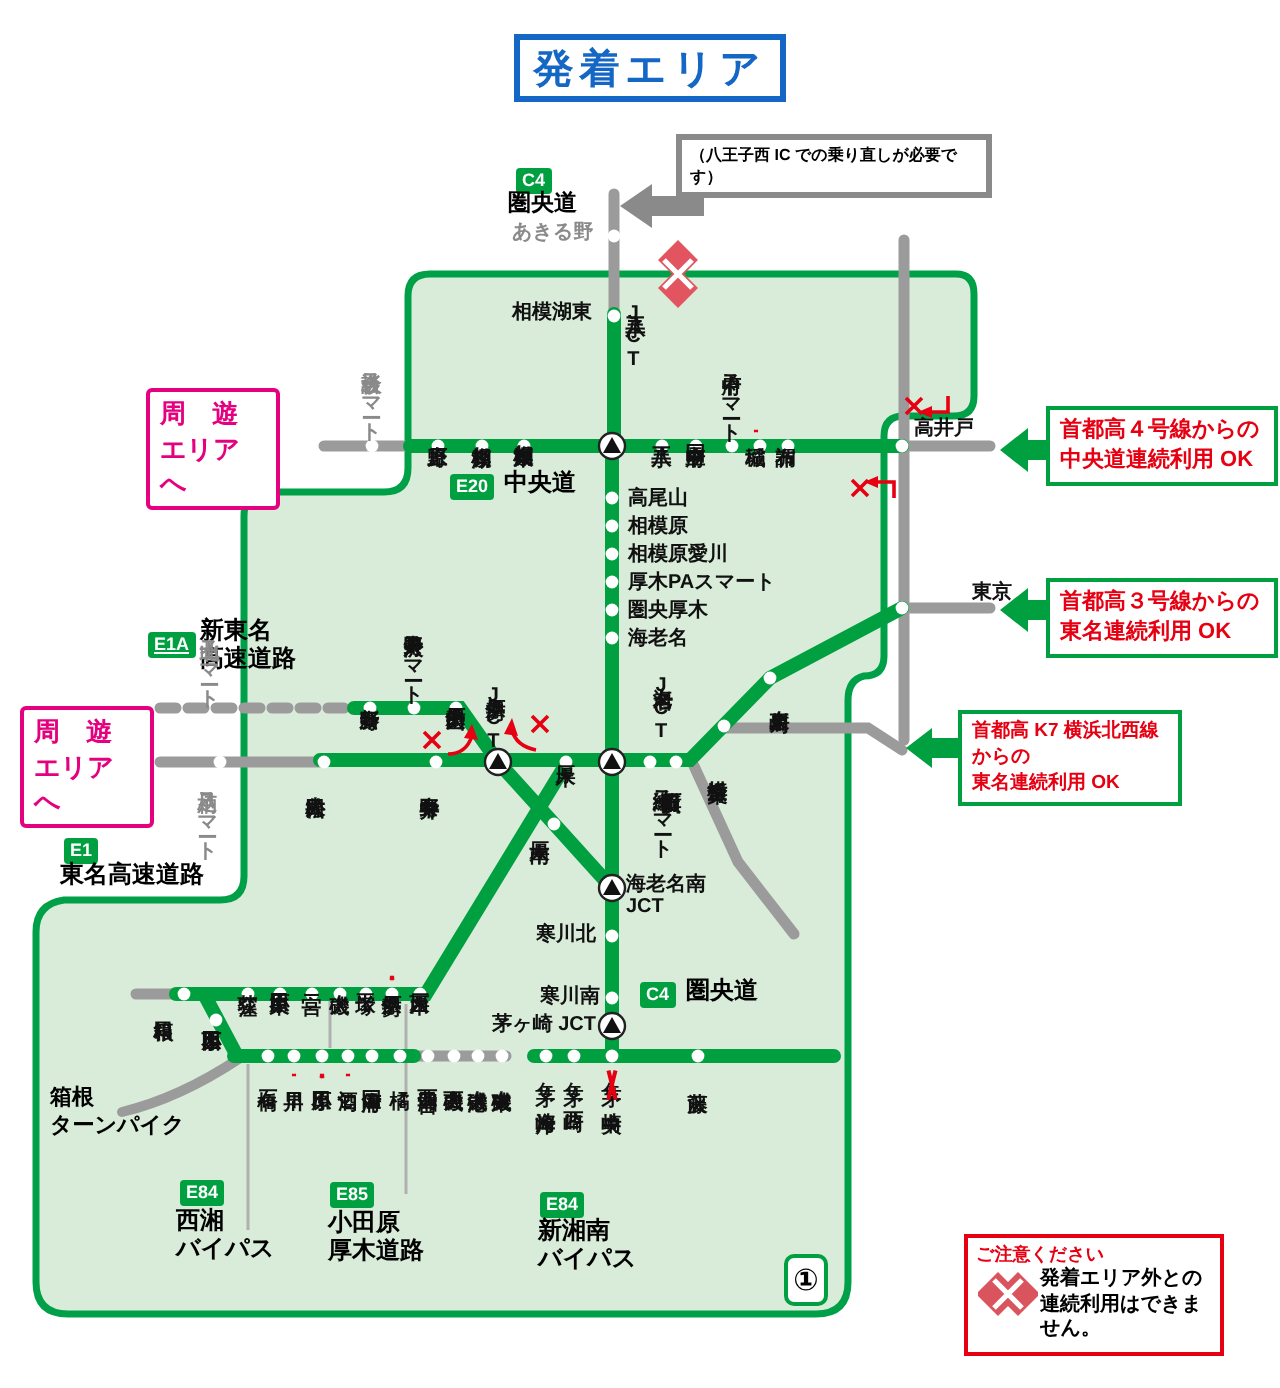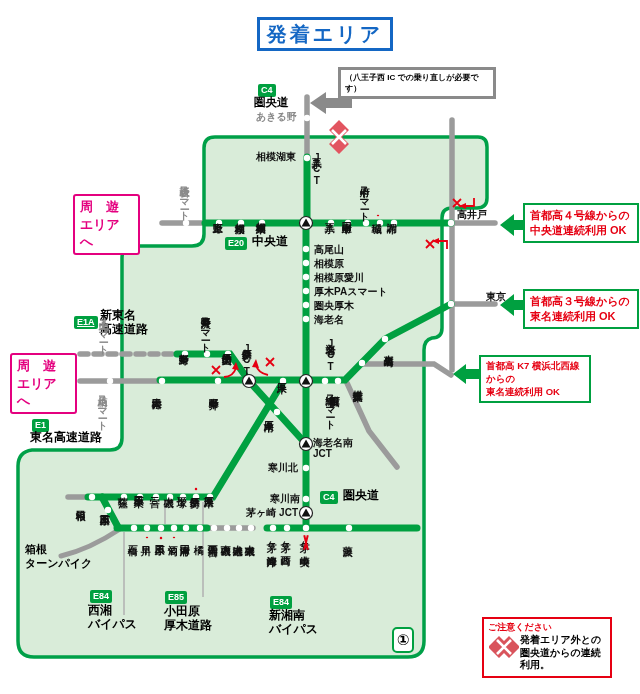--- a/index.html
+++ b/index.html
@@ -210,21 +210,21 @@
     <div>東名連続利用 OK</div>
   </div>
 
   <div id="caution-box" class="box">
     <div class="hd">ご注意ください</div>
     <svg width="30" height="24" style="position:absolute;left:5px;top:16px;">
       <path fill="#d9545c" d="M10,1 L21,12 10,23 -1,12 Z M20,1 L31,12 20,23 9,12 Z"></path>
       <path stroke="#fff" stroke-width="2.6" d="M8,5 L22,19 M22,5 L8,19" fill="none"></path>
     </svg>
     <div class="bl">発着エリア外との</div>
-    <div class="bl">圏央道からの連続利用。</div>
+    <div class="bl">連続利用はできません。</div>
   </div>
 
   <div id="corner-number" class="box">①</div>
 
   <span class="badge" style="left:258px;top:84px;">C4</span>
   <span class="roadname" style="left:254px;top:96px;font-size:11.5px;">圏央道</span>
 
   <span class="badge" style="left:225px;top:237px;">E20</span>
   <span class="roadname" style="left:252px;top:235px;">中央道</span>
 

